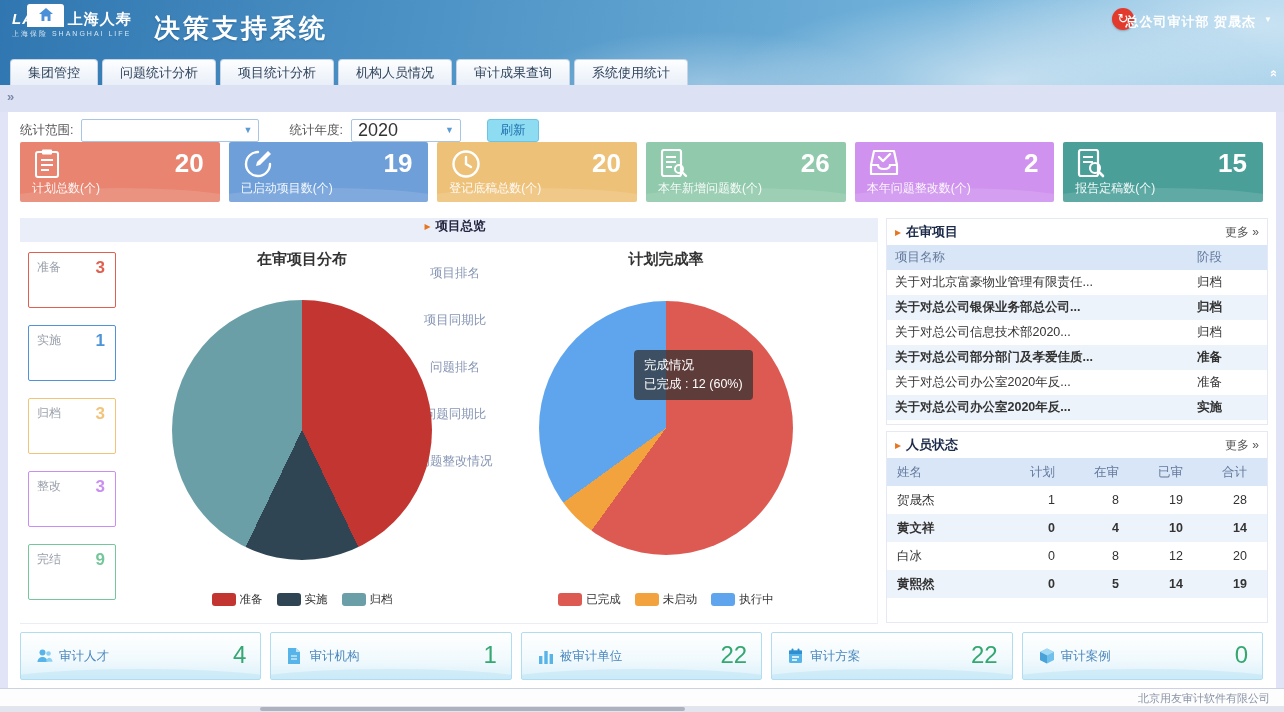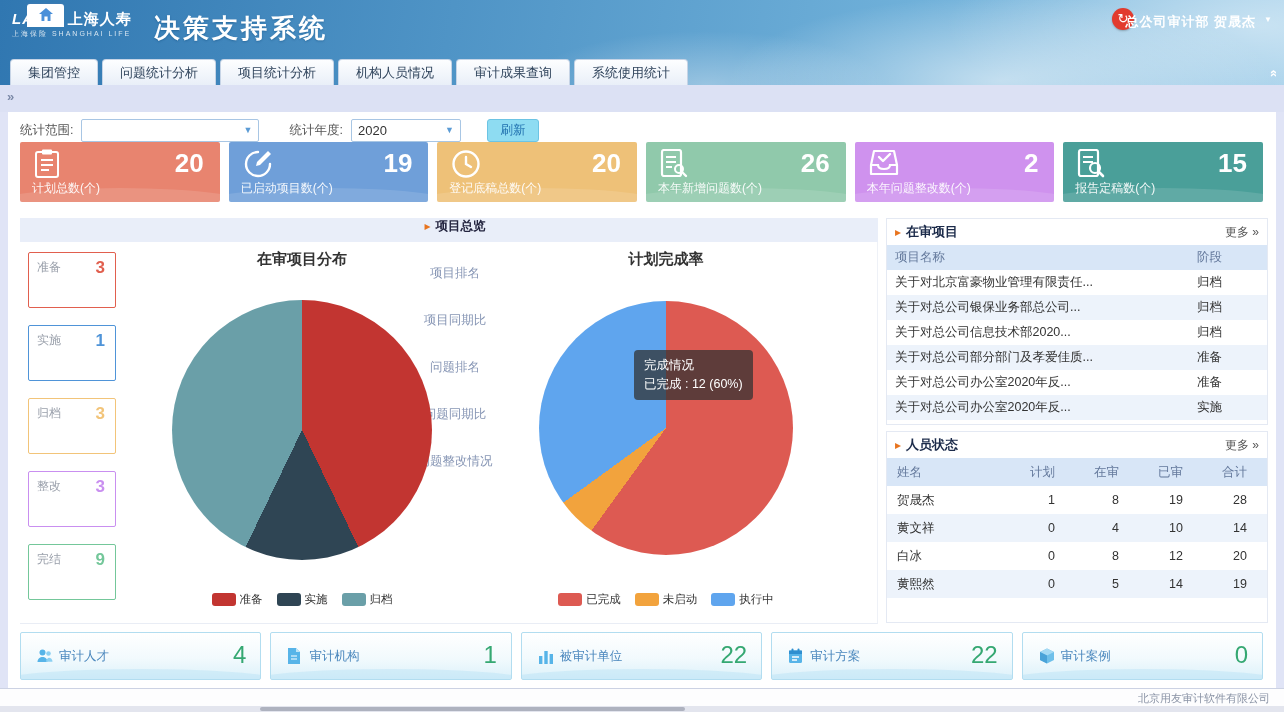--- a/index.html
+++ b/index.html
@@ -38,21 +38,21 @@
   .crumbbar { position:absolute; left:0; top:85px; width:1284px; height:27px; background:#dce1f4; }
   .crumb-expand { position:absolute; left:7px; top:4px; color:#7c8aa8; font-size:13px; font-weight:bold; cursor:pointer; }
   .home-tab { position:absolute; left:27px; top:4px; width:37px; height:23px; background:#fff; border-radius:3px 3px 0 0; text-align:center; cursor:pointer; box-shadow:0 -1px 2px rgba(120,130,180,.15); }
   .home-tab svg { margin-top:4px; }
 
   
   .content { position:absolute; left:8px; top:112px; width:1268px; height:576px; background:#fff; }
 
   .filter-row { position:absolute; left:12px; top:6px; height:24px; display:flex; align-items:center; font-size:12.5px; color:#555; }
   .sel { height:23px; background:#fff; border:1px solid #a8c6e4; border-radius:2px; display:flex; align-items:center; justify-content:space-between; padding:0 6px; color:#333; cursor:pointer; }
-  .sel .v { font-size:13px; }
+  .sel .v { font-size:18px; }
   .sel .sc { color:#5b9bd5; font-size:9px; }
   .sel.scope { width:178px; margin-left:8px; }
   .sel.year { width:110px; margin-left:8px; }
   .flabel.second { margin-left:30px; }
   .btn-refresh { margin-left:26px; width:52px; height:23px; background:#8edcf2; border:1px solid #6cc4e4; border-radius:3px; color:#1f6fae; font-size:12.5px; text-align:center; line-height:21px; cursor:pointer; }
 
   
   .cards { position:absolute; left:12px; top:30px; width:1243px; height:60px; display:flex; gap:9px; }
   .card { flex:1; border-radius:2px; position:relative; color:#fff; overflow:hidden; cursor:pointer; }
   .card::after { content:""; position:absolute; left:-20%; bottom:-26px; width:140%; height:40px; background:rgba(255,255,255,.12); border-radius:50%; }
@@ -89,21 +89,21 @@
   .phead .more { margin-left:auto; font-size:12px; color:#555; cursor:pointer; }
   .ptable { width:100%; }
   .prow { display:flex; align-items:center; font-size:12.5px; color:#333; }
   .prow.hrow { background:#d8e6f7; color:#64799c; }
   .projects .prow { height:25px; padding:0 8px; }
   .projects .prow .c0 { flex:1; white-space:nowrap; overflow:hidden; }
   .projects .prow .c1 { width:62px; }
   .staff .prow { height:28px; padding:0 10px; }
   .staff .prow .c0 { flex:1; }
   .staff .prow .cn { width:64px; text-align:right; padding-right:10px; }
-  .prow.alt { background:#edf3fb; }
+  .prow.alt { background:#edf3fb;font-weight:bold; }
 
   
   .bottom-cards { position:absolute; left:12px; top:520px; width:1243px; height:48px; display:flex; gap:9px; }
   .bcard { flex:1; border:1px solid #b2ddf0; border-radius:2px; position:relative; cursor:pointer;
     background:linear-gradient(180deg,#ffffff 0%,#f2fafd 55%,#dcf1fa 100%); overflow:hidden; }
   .bcard::after { content:""; position:absolute; left:-10%; bottom:-16px; width:120%; height:26px; background:rgba(173,221,243,.35); border-radius:50%; }
   .bcard .bicon { position:absolute; left:16px; top:15px; }
   .bcard .blab { position:absolute; left:38px; top:15px; font-size:12.5px; color:#4a87bd; }
   .bcard .bval { position:absolute; right:14px; top:8px; font-size:24px; color:#35a872; }
 

